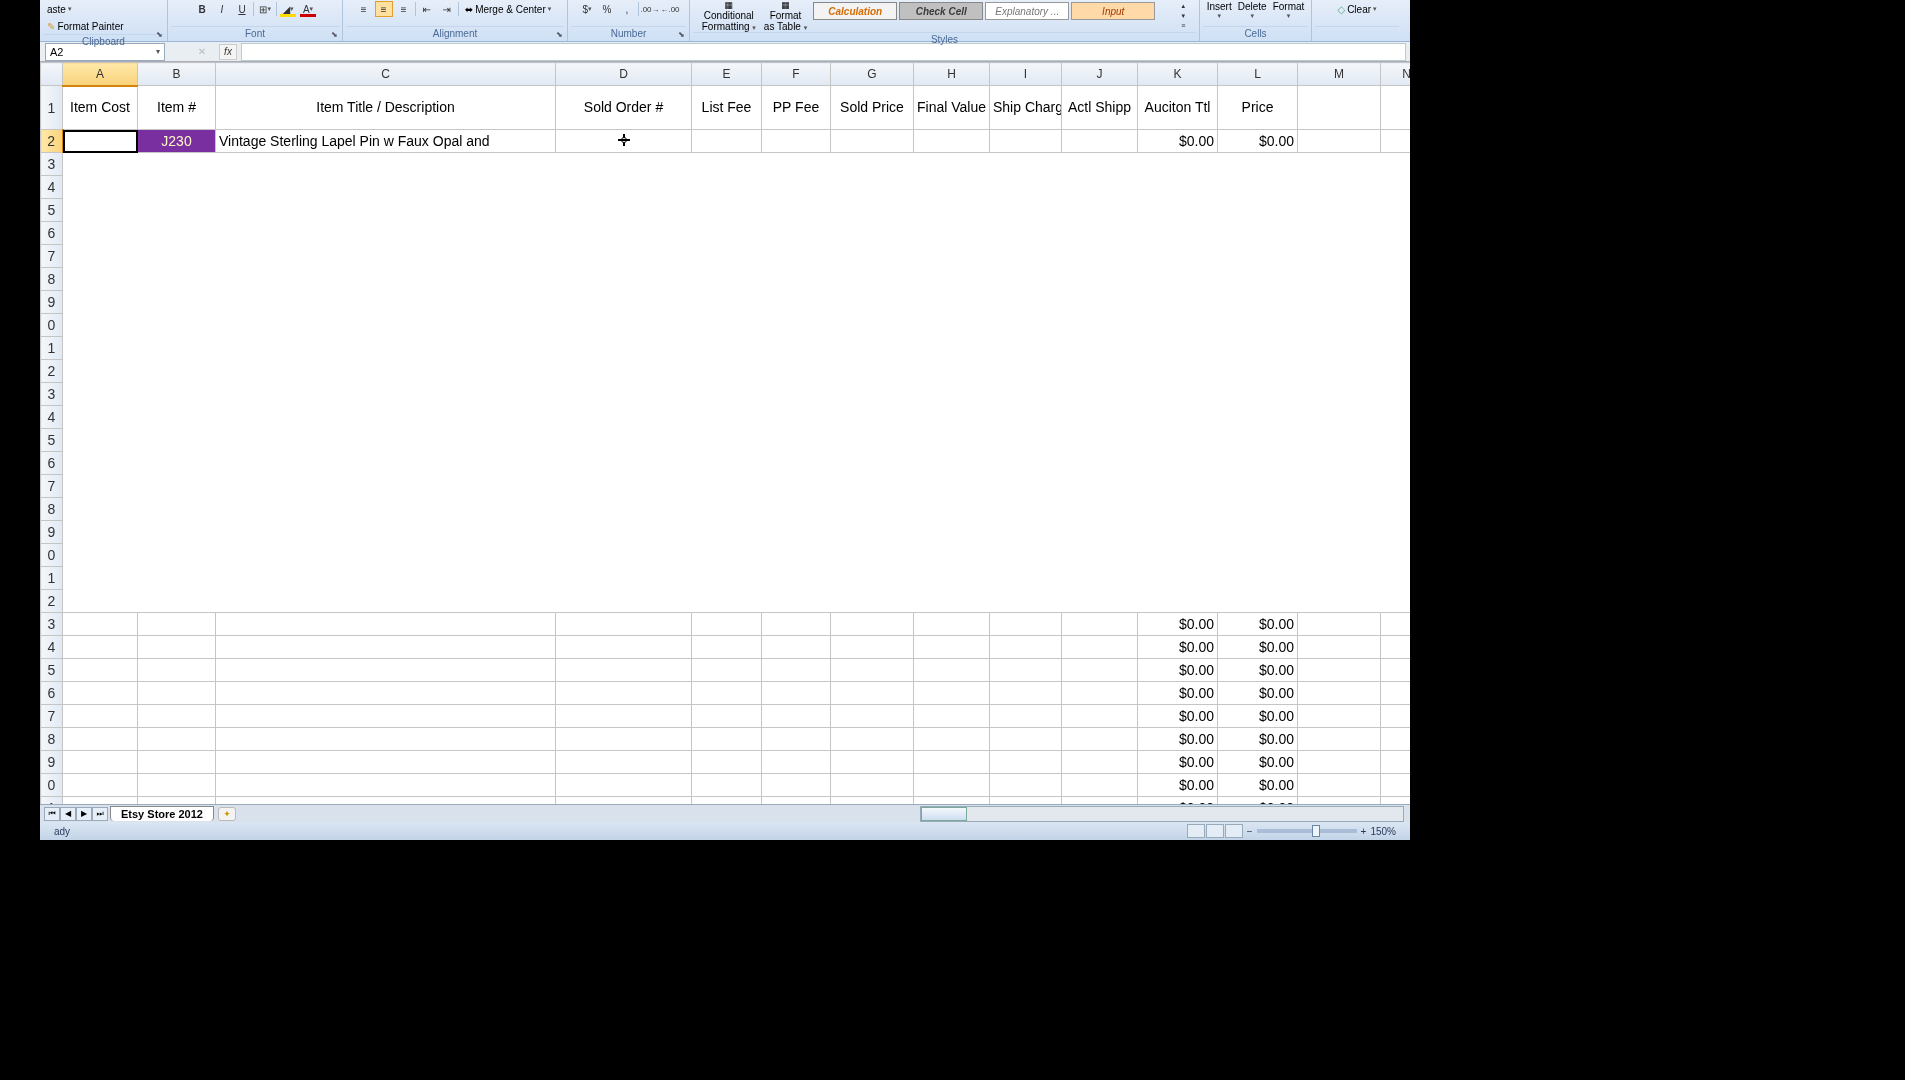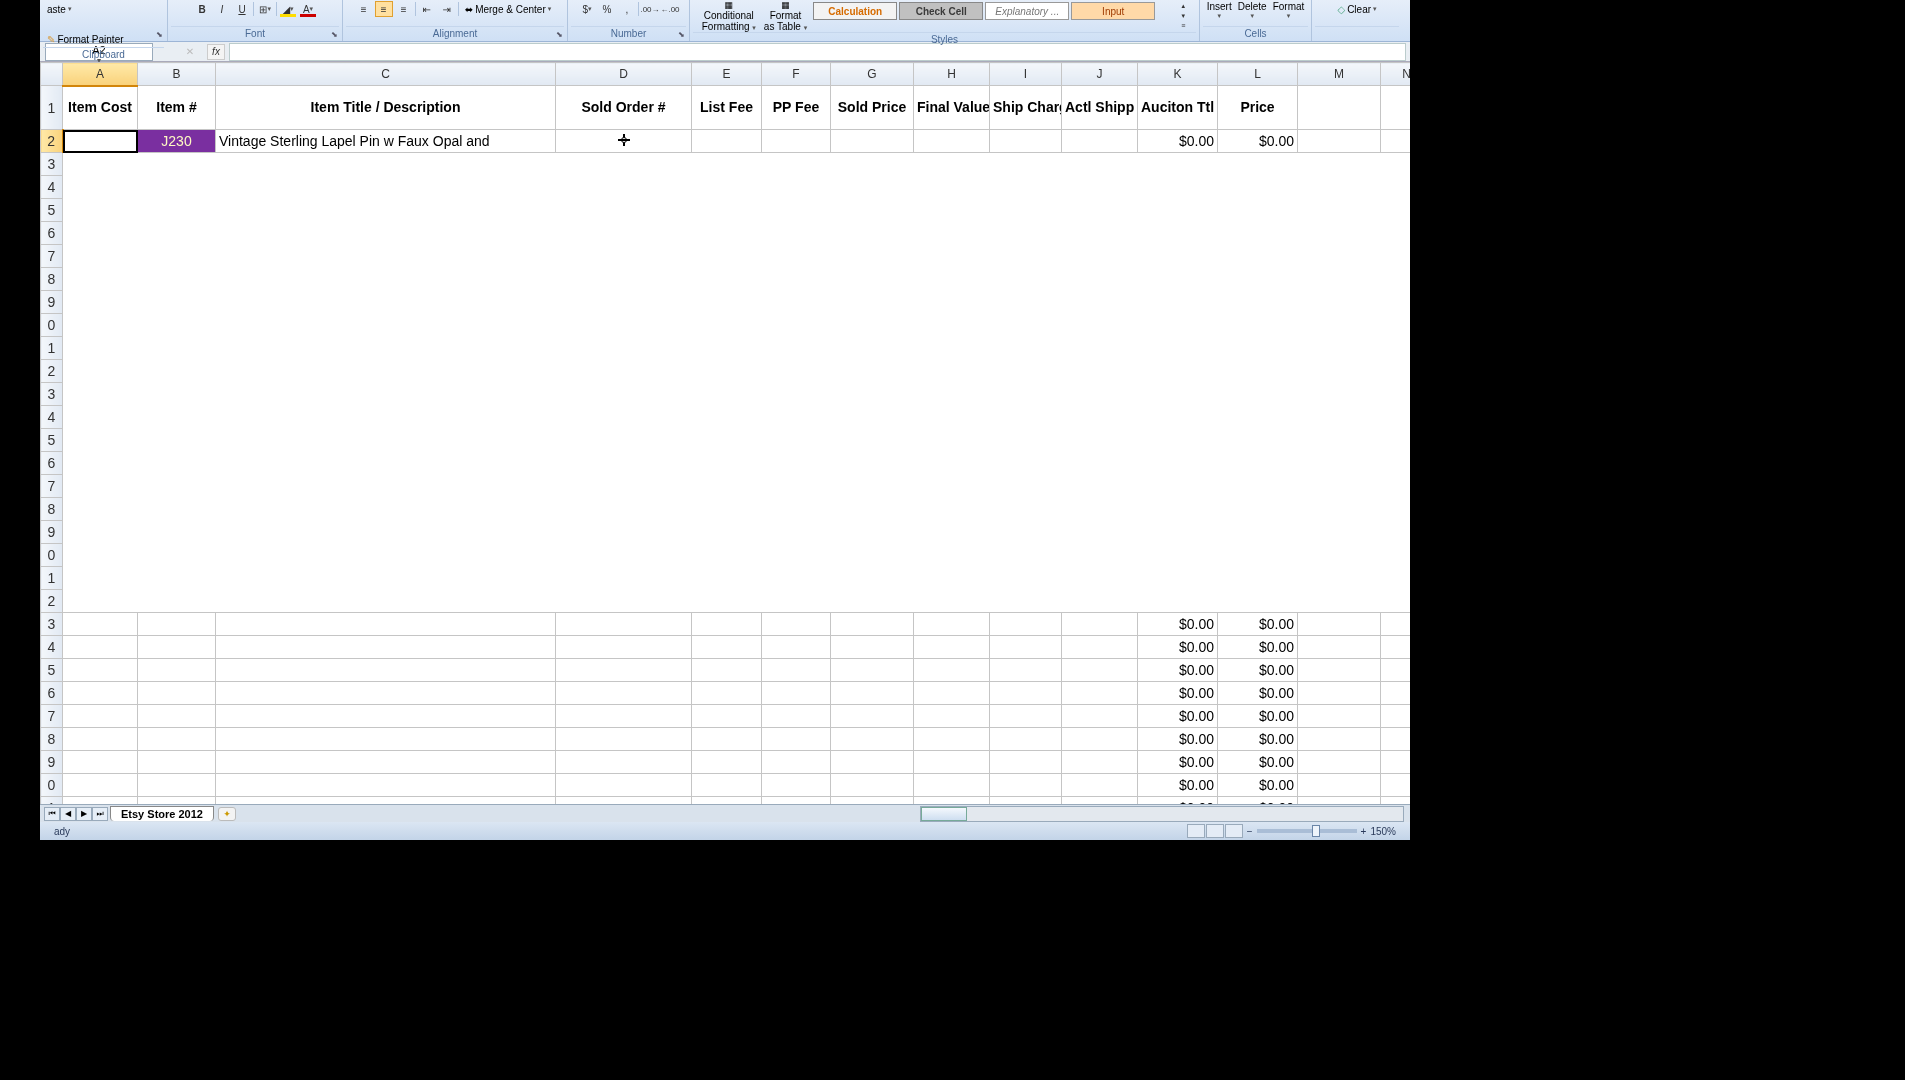--- a/index.html
+++ b/index.html
@@ -10,43 +10,43 @@
 .ribbon { height: 42px; background: linear-gradient(#e6eef9, #cfe0f5); border-bottom: 1px solid #9db5d6; display: flex; align-items: stretch; font-size: 10px; }
 .ribbon-group { border-right: 1px solid #b0c4de; display: flex; flex-direction: column; justify-content: space-between; align-items: center; padding: 1px 3px; position: relative; }
 .ribbon-group-title { font-size: 10px; color: #4a6a95; text-align: center; padding: 1px 0; width: 100%; border-top: 1px solid #c5d6ec; }
 .ribbon-row { display: flex; align-items: center; gap: 2px; }
 .ribbon-btn { width: 18px; height: 16px; border: 1px solid transparent; display: inline-flex; align-items: center; justify-content: center; font-size: 10px; color: #333; cursor: pointer; }
 .ribbon-text-btn { padding: 0 4px; height: 16px; display: inline-flex; align-items: center; gap: 2px; cursor: pointer; font-size: 10px; }
 .dropdown-arrow { font-size: 7px; color: #555; }
 .dialog-launcher { position: absolute; right: 1px; bottom: 1px; width: 10px; height: 10px; font-size: 8px; color: #556; cursor: pointer; }
 
 
-.style-cell { width: 84px; height: 18px; border: 1px solid #999; font-size: 10px; display: flex; align-items: center; justify-content: center; margin: 1px; cursor: pointer; }
+.style-cell { width: 84px; height: 18px; border: 1px solid #999; font-size: 10px; display: flex; align-items: center; justify-content: center; margin: 1px; cursor: pointer; font-style: italic; }
 .style-calc { background: #f3f3f3; color: #d66b00; font-weight: bold; border-color: #888; }
 .style-check { background: #c0c0c0; color: #3a3a3a; font-weight: bold; border-color: #888; }
 .style-explan { background: #fff; color: #777; font-style: italic; }
 .style-input { background: #ffd9a8; color: #a03b00; }
 
 
 .formula-bar-row { height: 20px; background: #e9eef3; border-bottom: 1px solid #aab; display: flex; align-items: center; }
-.name-box { width: 108px; height: 18px; background: #fff; border: 1px solid #9ab; margin-left: 5px; font-size: 11px; padding: 0 4px; display: flex; align-items: center; justify-content: space-between; flex-direction: column; }
+.name-box { width: 120px; height: 18px; background: #fff; border: 1px solid #9ab; margin-left: 5px; font-size: 11px; padding: 0 4px; display: flex; align-items: center; justify-content: space-between; }
 .name-box-arrow { font-size: 8px; color: #555; }
 .fx-btn { width: 18px; height: 16px; margin-left: 8px; font-size: 10px; font-style: italic; color: #333; display: flex; align-items: center; justify-content: center; border: 1px solid #ccc; background: #f4f4f4; cursor: pointer; }
 .formula-input { flex: 1; height: 18px; background: #fff; border: 1px solid #bcc; margin-left: 4px; margin-right: 4px; }
 
 
 .grid-wrap { position: relative; height: 742px; background: #fff; overflow: hidden; }
 table.sheet { border-collapse: collapse; table-layout: fixed; width: 1370px; }
 .sheet th, .sheet td { border: 1px solid #c5c5c5; font-size: 14px; padding: 0 3px; height: 23px; overflow: hidden; white-space: nowrap; }
 .sheet th { background: linear-gradient(#f4f7fb, #e1e9f3); font-weight: normal; color: #333; font-size: 12px; text-align: center; position: relative; }
 .sheet th.selected-col { background: linear-gradient(#ffe9a8, #f9d27b); border-bottom: 2px solid #d2850a; }
 .row-hdr { background: linear-gradient(90deg,#f4f7fb,#e1e9f3); text-align: center; font-size: 12px; color: #333; width: 22px; }
 .row-hdr.selected-row { background: linear-gradient(90deg,#ffe9a8,#f9d27b); border-right: 2px solid #d2850a; }
 .corner { background: #e1e9f3; width: 22px; }
-.hdr-cell { font-size: 16px; font-weight: bold; text-align: center; white-space: normal; line-height: 1.1; padding: 2px; }
+.hdr-cell { font-size: 16px; font-weight: normal; text-align: center; white-space: normal; line-height: 1.1; padding: 2px; }
 .hdr-row td { height: 44px; }
 .cell-selected { outline: 2px solid #000; outline-offset: -2px; }
 .cell-purple { background: #7a2fa0; color: #fef9c3; text-align: center; font-size: 15px; }
 .r { text-align: right; }
 .c { text-align: center; }
 .l { text-align: left; }
 .cursor-glyph { display:inline-block; width:12px; height:12px; position: relative; }
 .cursor-glyph::before, .cursor-glyph::after { content:""; position:absolute; background:#000; }
 .cursor-glyph::before { left:5px; top:0; width:2px; height:12px; }
 .cursor-glyph::after { left:0; top:5px; width:12px; height:2px; }
@@ -78,21 +78,21 @@
 
 </style>
 </head>
 <body>
 
 <div class="app">
 
   <div class="ribbon">
 
     <div class="ribbon-group" style="width:128px">
-      <div class="ribbon-row" style="flex-direction:column;align-items:flex-start;width:100%;gap:14px;">
+      <div class="ribbon-row" style="flex-direction:column;align-items:flex-start;width:100%;gap:1px;">
         <div class="ribbon-text-btn">
             <span>aste</span>
             <span class="dropdown-arrow">▾</span>
           </div>
         <div class="ribbon-text-btn">
             <span style="color:#d89a3a">✎</span>
             <span>Format Painter</span>
           </div>
       </div>
       <div class="ribbon-group-title">Clipboard</div>

